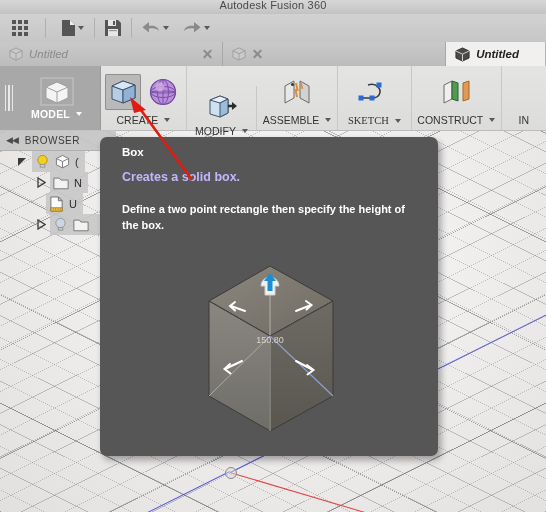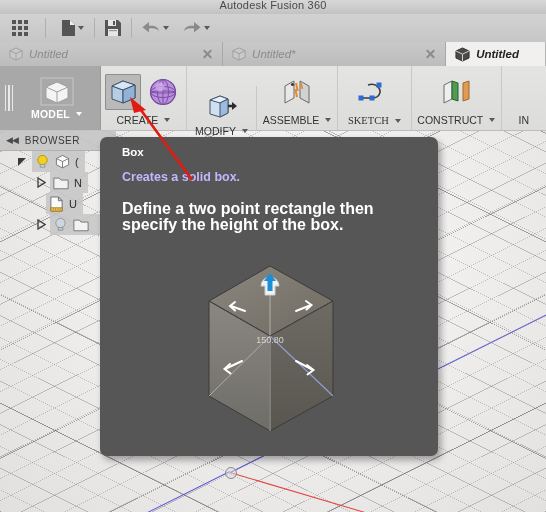--- a/index.html
+++ b/index.html
@@ -116,21 +116,21 @@
 
   
   .tooltip{
     position:absolute;left:100px;top:137px;width:338px;height:319px;
     background:#565656;border-radius:7px;
     box-shadow:3px 4px 7px rgba(0,0,0,.34);
     padding:0;overflow:hidden;
   }
   .tt-title{font-size:11.5px;font-weight:bold;color:#fff;margin:9px 0 0 22px;}
   .tt-p1{font-size:12.5px;font-weight:bold;color:#c4b5fd;margin:12px 0 0 22px;}
-  .tt-p2{font-size:16px;font-weight:bold;color:#fff;margin:17px 22px 0 22px;line-height:16px;}
+  .tt-p2{font-size:11px;font-weight:bold;color:#fff;margin:17px 22px 0 22px;line-height:16px;}
   .tt-art{position:absolute;left:0;top:119px;width:338px;height:200px;}
 
   
   .redarrow{position:absolute;left:0;top:0;width:546px;height:512px;pointer-events:none;}
 </style>
 </head>
 <body>
 
 <div id="app">
 
@@ -203,21 +203,20 @@
       </svg>
       <span class="label">Untitled</span>
       <span class="x"></span>
     </div>
     <div class="tab inactive">
       <svg width="14" height="14" viewBox="0 0 16 16">
         <path d="M8 1 L15 4.3 V11.7 L8 15 L1 11.7 V4.3 Z" fill="#c9c9c9" stroke="#9b9b9b" stroke-width="1"></path>
         <path d="M1 4.3 L8 7.6 L15 4.3" fill="none" stroke="#9b9b9b" stroke-width="1"></path>
         <path d="M8 7.6 V15" stroke="#9b9b9b" stroke-width="1"></path>
       </svg>
-      <span class="label">Untitled*</span>
       <span class="x"></span>
     </div>
     <div class="tab active">
       <svg width="15" height="15" viewBox="0 0 16 16">
         <path d="M8 1 L15 4.3 V11.7 L8 15 L1 11.7 V4.3 Z" fill="#4a4a4a" stroke="#2c2c2c" stroke-width="1"></path>
         <path d="M1 4.3 L8 7.6 L15 4.3" fill="none" stroke="#dcdcdc" stroke-width="1"></path>
         <path d="M8 7.6 V15" stroke="#dcdcdc" stroke-width="1"></path>
       </svg>
       <span class="label">Untitled</span>
     </div>

